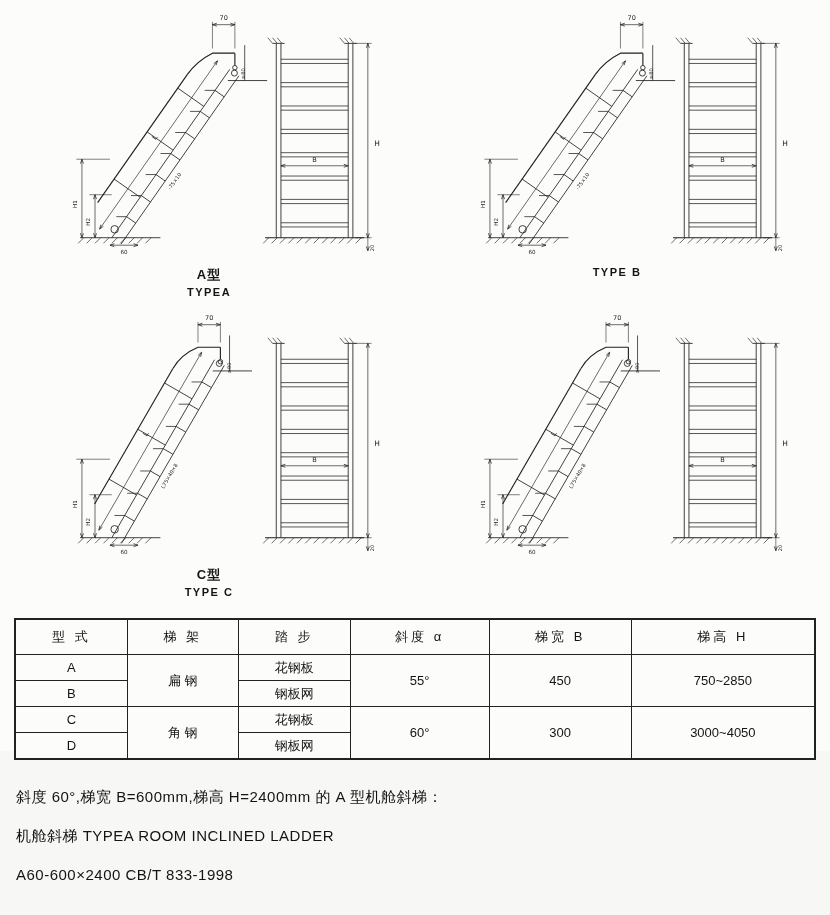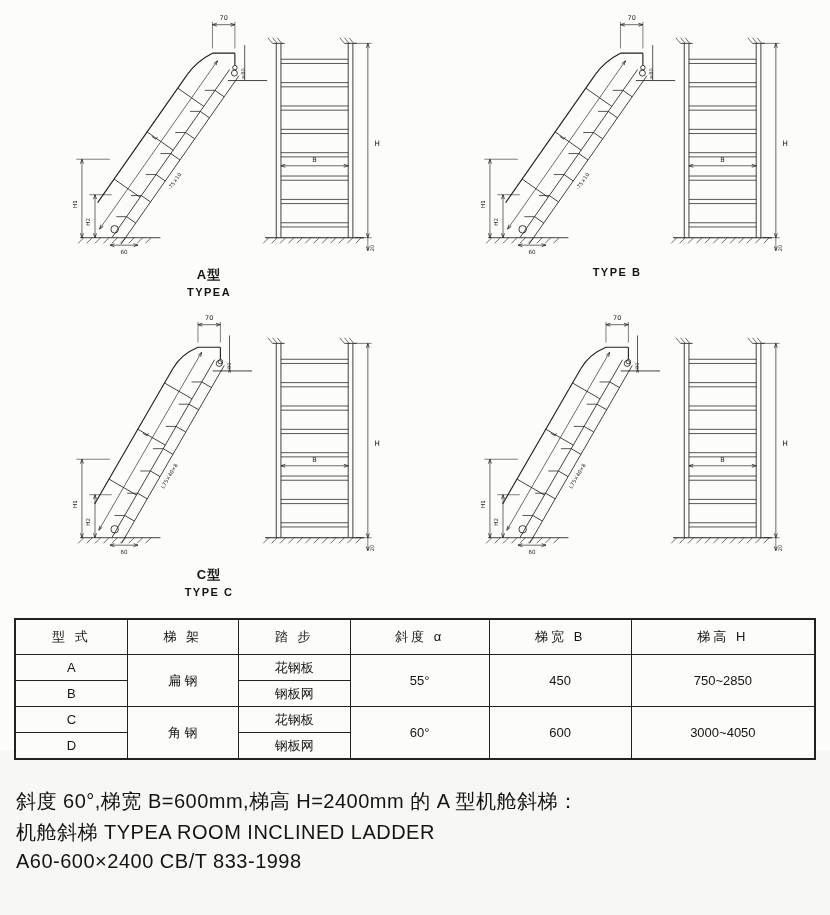--- a/index.html
+++ b/index.html
@@ -12,21 +12,21 @@
   .ladder-svg text{font-family:"DejaVu Sans",sans-serif;}
   figcaption{text-align:center;margin:4px 0 8px;}
   .cap-cn{font-size:13px;font-weight:bold;letter-spacing:1px;}
   .cap-en{font-size:11px;font-weight:bold;letter-spacing:1.5px;margin-top:2px;}
   .spec-table{width:802px;margin:12px auto 0;border-collapse:collapse;border:2px solid #222;background:#fcfcfa;}
   .spec-table th,.spec-table td{border:1px solid #222;text-align:center;font-weight:normal;color:#141414;}
   .spec-table th{height:32px;font-size:13px;letter-spacing:3px;}
   .spec-table td{height:23px;font-size:13px;}
   .notes{margin:28px 0 0 16px;}
   .notes-title{font-size:15px;font-weight:bold;letter-spacing:2px;margin-bottom:12px;}
-  .notes-line{font-size:20px;margin:4px 0;letter-spacing:0.5px;}
+  .notes-line{font-size:15px;margin:20px 0;letter-spacing:0.5px;}
 </style>
 </head>
 <body>
 
 <div class="sheet">
 
   <div class="grid">
 
     <figure class="panel">
       <div class="drawing">
@@ -627,21 +627,21 @@
       </tr>
       <tr>
         <td>B</td>
         <td>钢板网</td>
       </tr>
       <tr>
         <td>C</td>
         <td rowspan="2">角 钢</td>
         <td>花钢板</td>
         <td rowspan="2">60°</td>
-        <td rowspan="2">600</td>
+        <td rowspan="2">300</td>
         <td rowspan="2">3000~4050</td>
       </tr>
       <tr>
         <td>D</td>
         <td>钢板网</td>
       </tr>
     </tbody>
   </table>
 
   <div class="notes">

